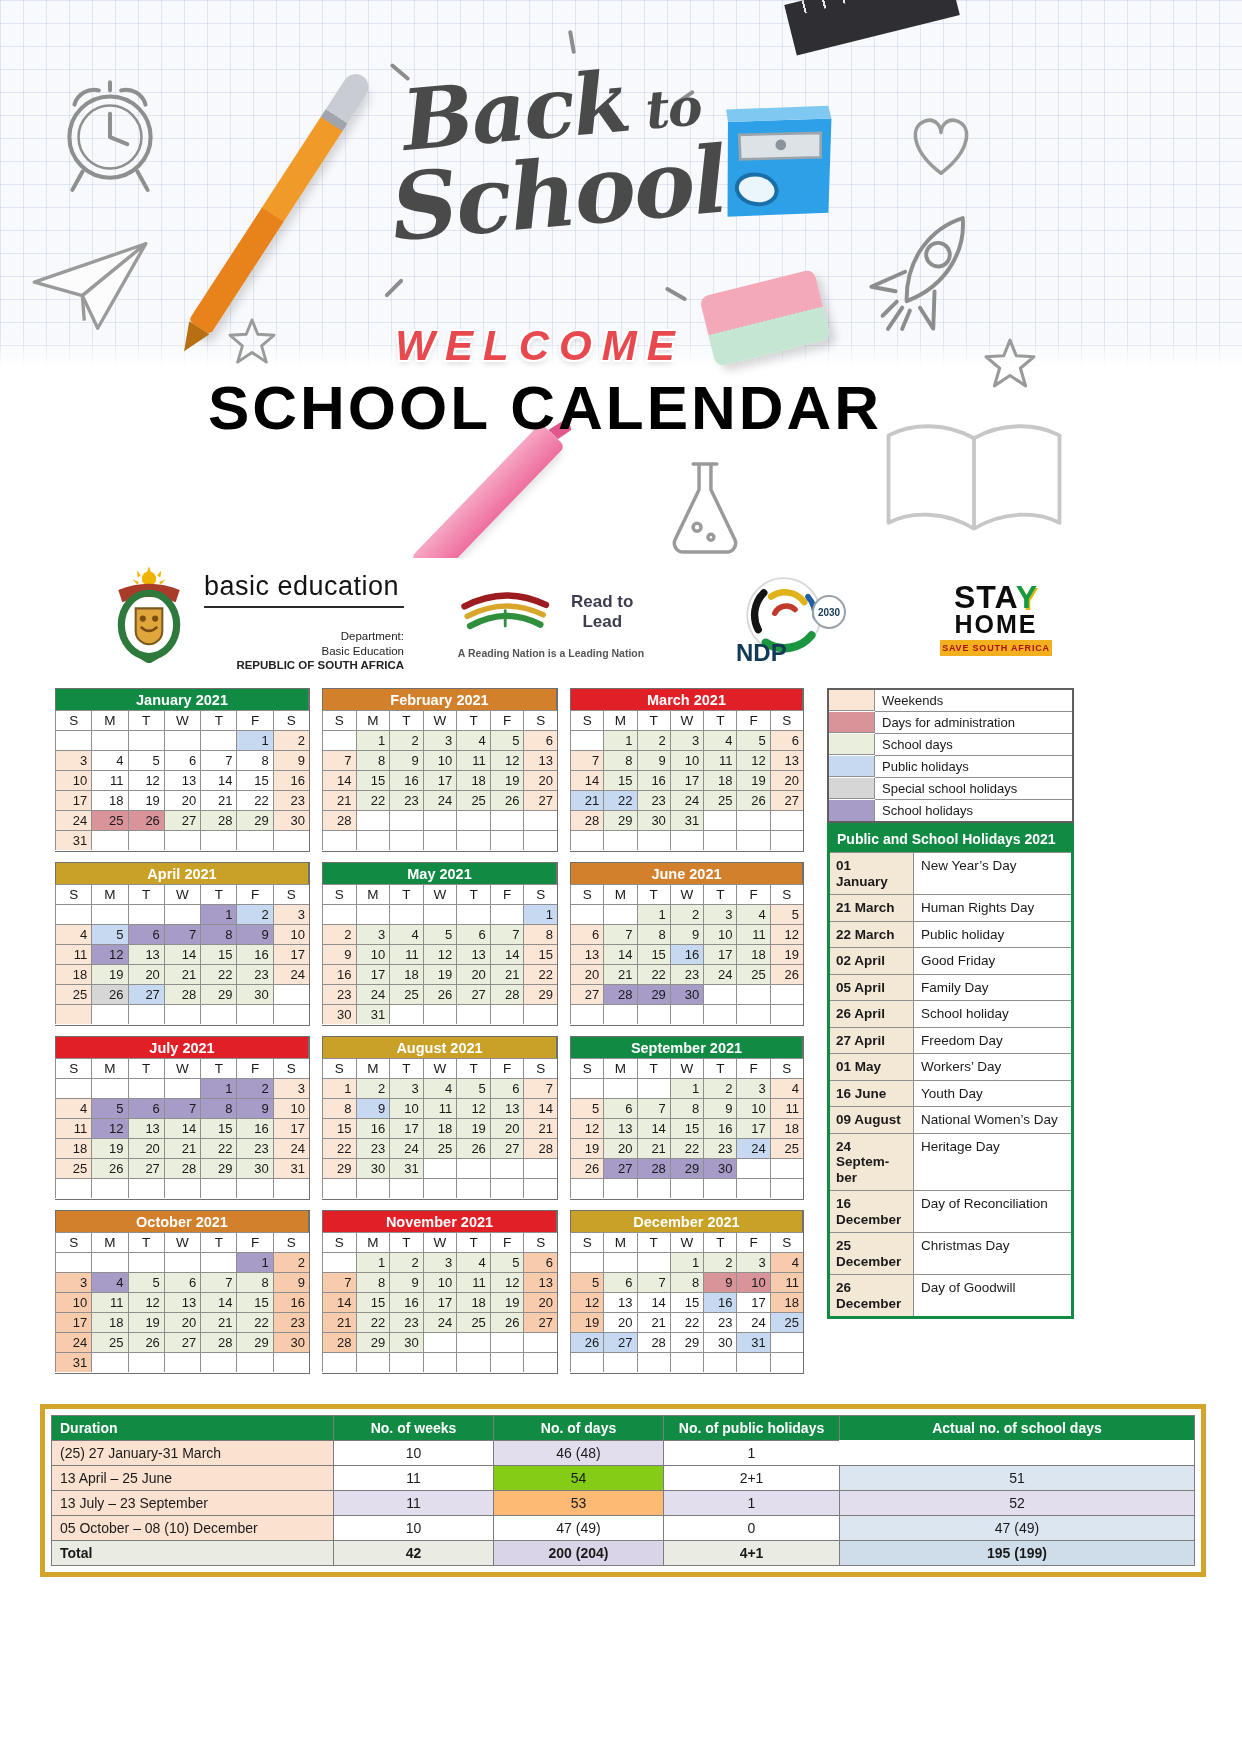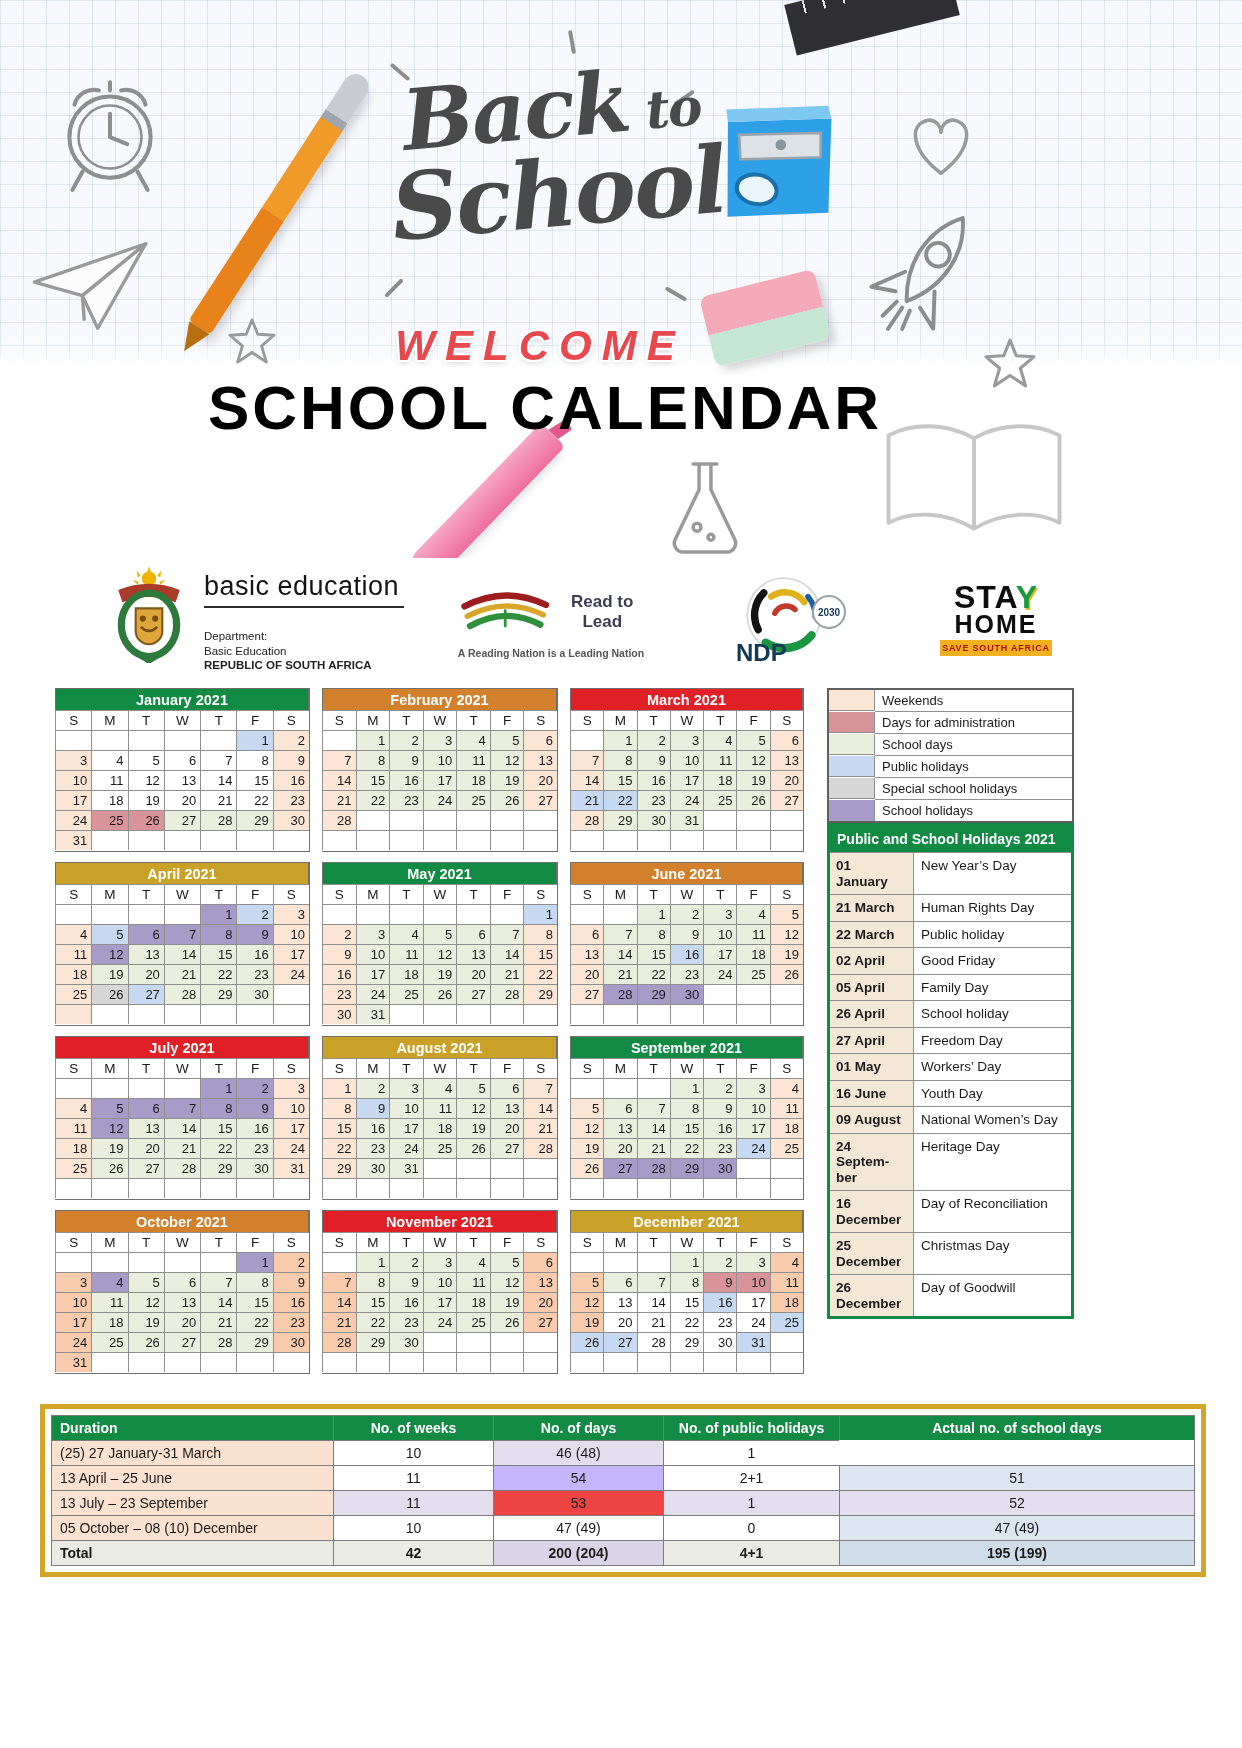--- a/index.html
+++ b/index.html
@@ -56,21 +56,21 @@
     background-color:#2e2e33;
     background-image:repeating-linear-gradient(90deg, transparent 0 18px, #e8e8e8 18px 20px);
     background-size:100% 13px; background-repeat:no-repeat; }
 
   
   .logos { position:relative; width:1242px; height:122px; background:#fff; display:flex; align-items:center; }
   .dbe-wrap { display:flex; margin-left:108px; align-items:flex-start; }
   .dbe-text { margin-left:14px; padding-top:6px; }
   .dbe-title { font-size:27px; color:#141414; letter-spacing:.5px; padding-bottom:4px;
     border-bottom:2px solid #2b2b2b; width:200px; }
-  .dbe-small { font-size:11.5px; line-height:1.25; margin-top:21px; color:#222; }
+  .dbe-small { font-size:11.5px; line-height:1.25; margin-top:21px; color:#222;text-align:right; }
   .dbe-small b { font-size:11.5px; }
   .rtl-wrap { margin-left:52px; width:190px; text-align:center; }
   .rtl-top { display:flex; align-items:center; justify-content:center; }
   .rtl-title { font-size:17px; font-weight:bold; color:#3d3d52; margin-left:4px; }
   .rtl-tag { font-size:10.5px; color:#555; margin-top:2px; font-weight:bold; }
   .ndp-wrap { position:relative; margin-left:92px; width:110px; height:100px; }
   .ndp-label { position:absolute; left:-2px; bottom:2px; font-size:24px; font-weight:900; color:#123a55; }
   .ndp-badge { position:absolute; right:2px; top:26px; width:34px; height:34px; border-radius:50%;
     background:#fff; border:2px solid #9aa2ab; font-size:10px; font-weight:bold; color:#123a55;
     display:flex; align-items:center; justify-content:center; }
@@ -1144,28 +1144,28 @@
       </div>
       <div class="sum-row">
         <div class="sum-cell" style="background: rgb(251, 226, 208);">(25) 27 January-31 March</div>
         <div class="sum-cell" style="background: rgb(255, 255, 255);">10</div>
         <div class="sum-cell" style="background: rgb(226, 222, 238);">46 (48)</div>
         <div class="sum-cell" style="background: rgb(255, 255, 255);">1</div>
       </div>
       <div class="sum-row">
         <div class="sum-cell" style="background: rgb(251, 226, 208);">13 April – 25 June</div>
         <div class="sum-cell" style="background: rgb(255, 255, 255);">11</div>
-        <div class="sum-cell" style="background: #c4b5fd;">54</div>
+        <div class="sum-cell" style="background: #84cc16;">54</div>
         <div class="sum-cell" style="background: rgb(255, 255, 255);">2+1</div>
         <div class="sum-cell" style="background: rgb(220, 230, 241);">51</div>
       </div>
       <div class="sum-row">
         <div class="sum-cell" style="background: rgb(251, 226, 208);">13 July – 23 September</div>
         <div class="sum-cell" style="background: rgb(226, 222, 238);">11</div>
-        <div class="sum-cell" style="background: #ef4444;">53</div>
+        <div class="sum-cell" style="background: #fdba74;">53</div>
         <div class="sum-cell" style="background: rgb(226, 222, 238);">1</div>
         <div class="sum-cell" style="background: rgb(226, 222, 238);">52</div>
       </div>
       <div class="sum-row">
         <div class="sum-cell" style="background: rgb(251, 226, 208);">05 October  – 08 (10) December</div>
         <div class="sum-cell" style="background: rgb(255, 255, 255);">10</div>
         <div class="sum-cell" style="background: rgb(255, 255, 255);">47 (49)</div>
         <div class="sum-cell" style="background: rgb(255, 255, 255);">0</div>
         <div class="sum-cell" style="background: rgb(220, 230, 241);">47 (49)</div>
       </div>

